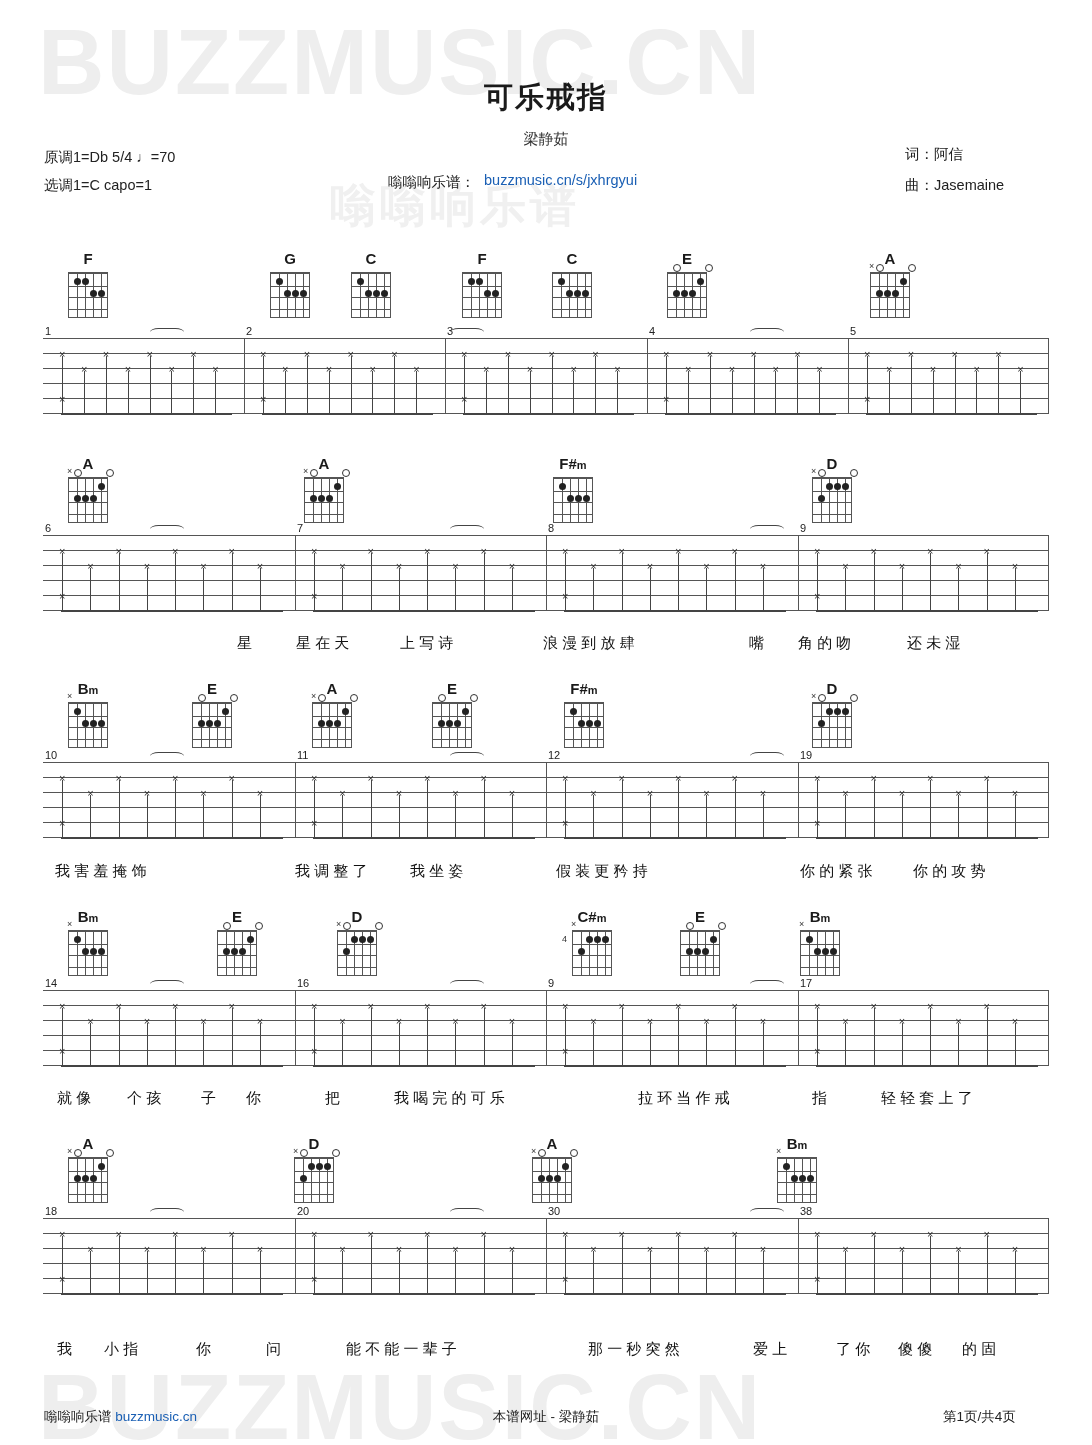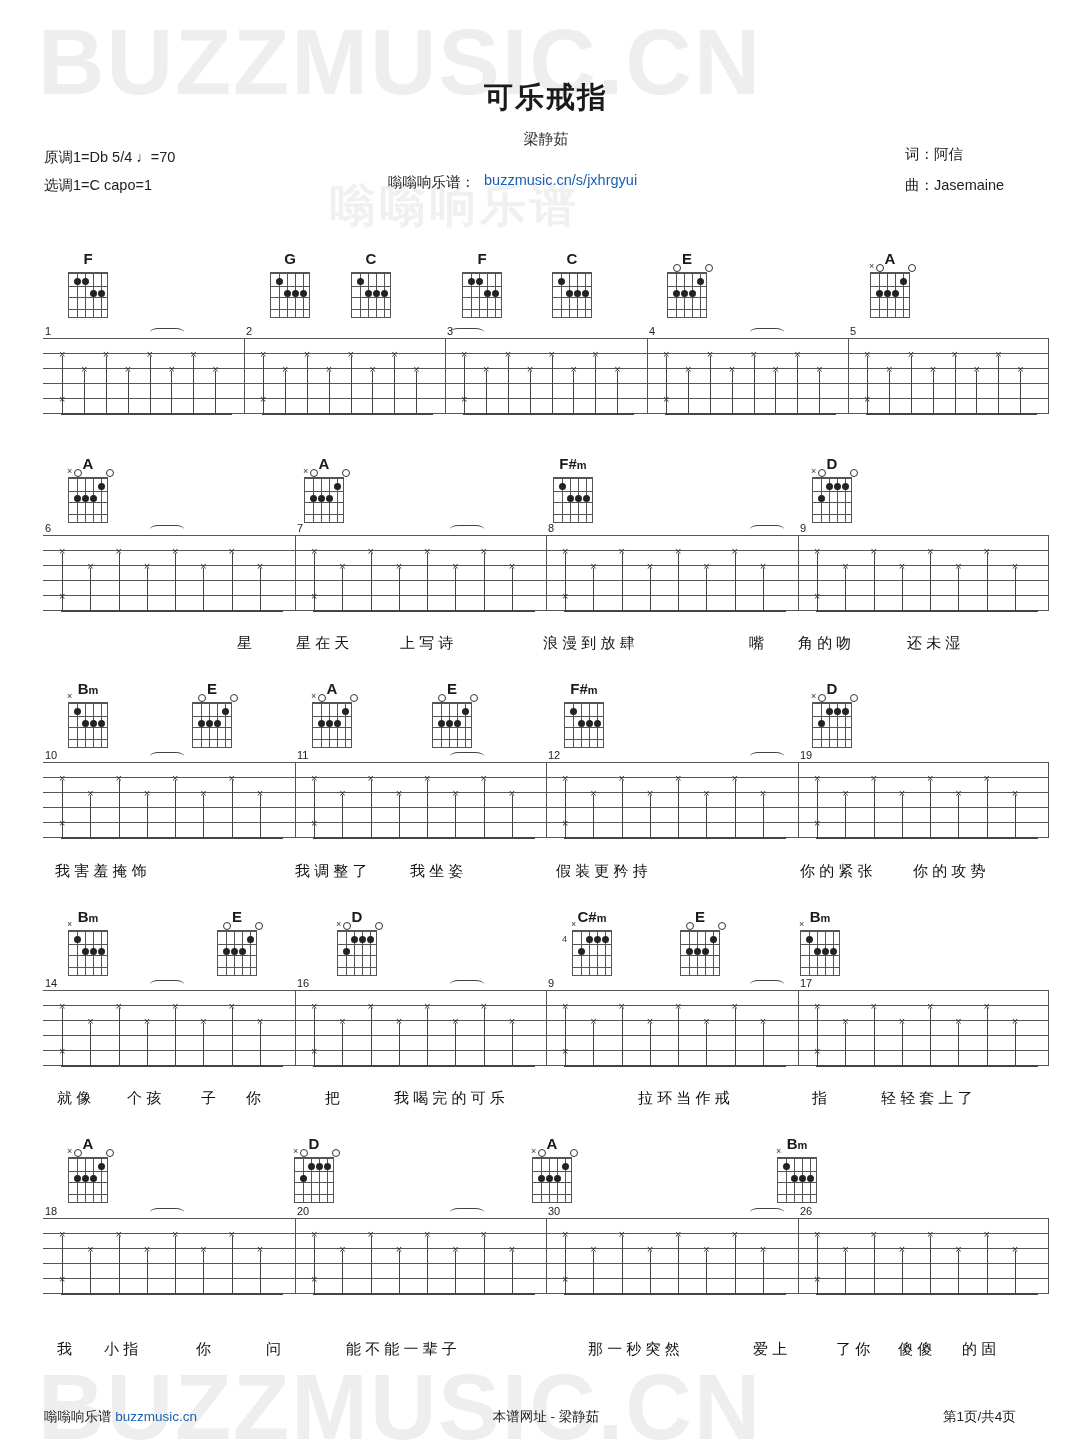--- a/index.html
+++ b/index.html
@@ -1110,21 +1110,21 @@
       <div class="x" style="left: 940.5px; top: 10px;">×</div>
       <div class="stem" style="left: 943.5px; top: 18px; height: 58px;"></div>
       <div class="x" style="left: 968.75px; top: 25px;">×</div>
       <div class="stem" style="left: 971.75px; top: 33px; height: 43px;"></div>
       <div class="beam" style="left: 773px; top: 75px; width: 222px;"></div>
       <div class="x" style="left: 771px; top: 55px;">×</div>
     </div>
     <div class="measnum" style="left: 45px; top: 1205px;">18</div>
     <div class="measnum" style="left: 297px; top: 1205px;">20</div>
     <div class="measnum" style="left: 548px; top: 1205px;">30</div>
-    <div class="measnum" style="left: 800px; top: 1205px;">26</div>
+    <div class="measnum" style="left: 800px; top: 1205px;">38</div>
     <div class="tie" style="left: 150px; top: 1208px; width: 34px;"></div>
     <div class="tie" style="left: 450px; top: 1208px; width: 34px;"></div>
     <div class="tie" style="left: 750px; top: 1208px; width: 34px;"></div>
     <div class="lyric" style="left: 57px; top: 1340px;">我</div>
     <div class="lyric" style="left: 104px; top: 1340px;">小 指</div>
     <div class="lyric" style="left: 196px; top: 1340px;">你</div>
     <div class="lyric" style="left: 266px; top: 1340px;">问</div>
     <div class="lyric" style="left: 346px; top: 1340px;">能 不 能 一 辈 子</div>
     <div class="lyric" style="left: 588px; top: 1340px;">那 一 秒 突 然</div>
     <div class="lyric" style="left: 753px; top: 1340px;">爱 上</div>

